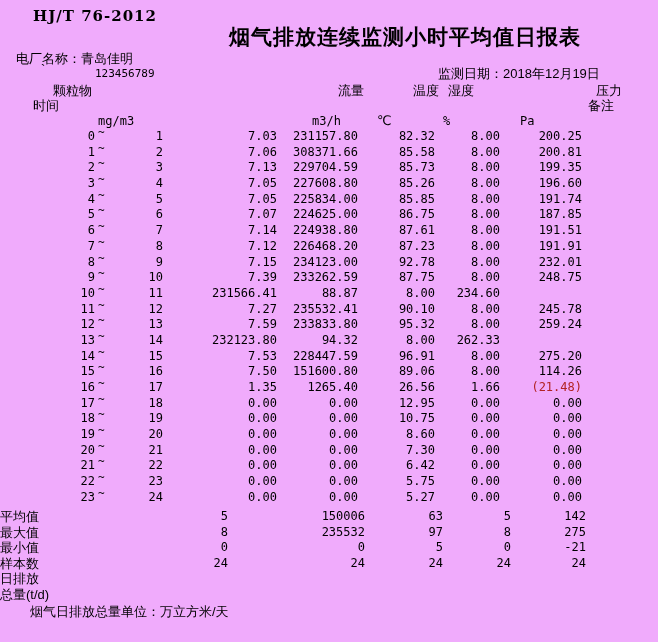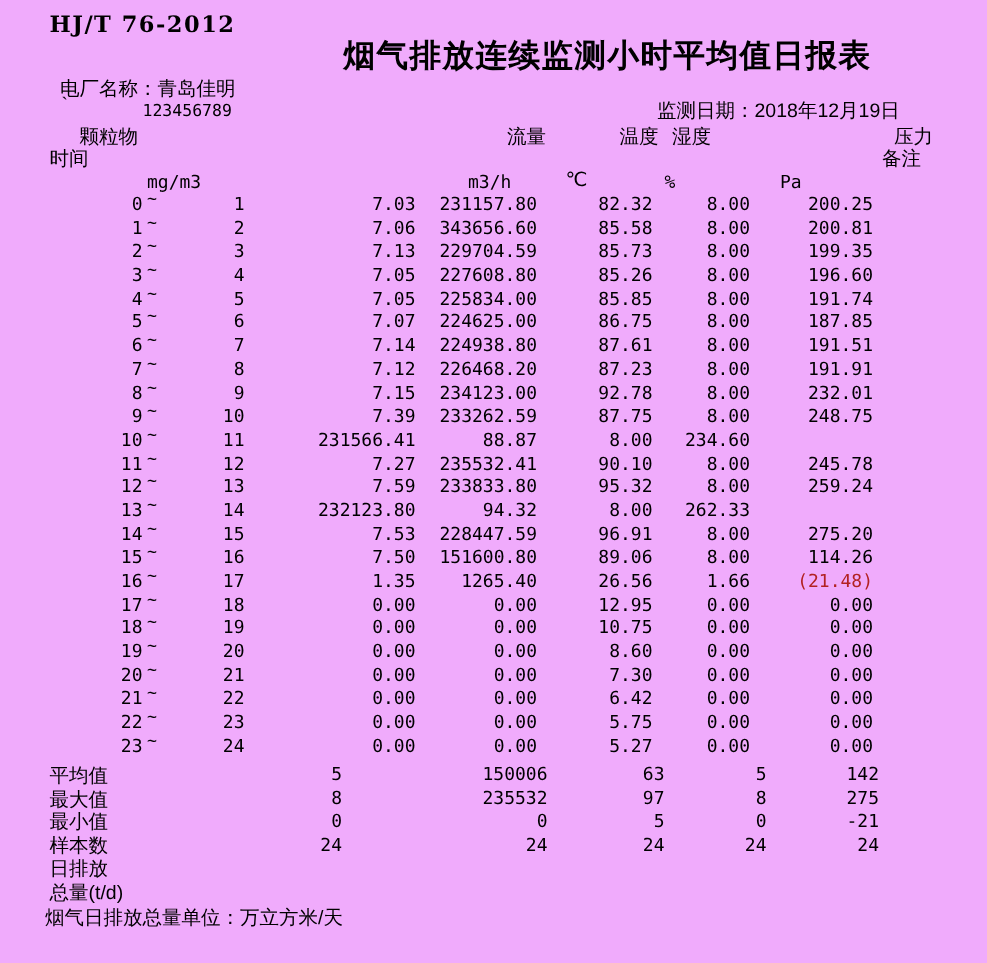--- a/index.html
+++ b/index.html
@@ -5,21 +5,21 @@
   html,body{margin:0;padding:0;background:#fff;}
   .page{
     position:relative;width:658px;height:642px;background:#f0abfc;
     font-family:"Liberation Sans",sans-serif;color:#000;overflow:hidden;
   }
   .abs{position:absolute;white-space:nowrap;}
   .std{left:33px;top:7px;font-family:"DejaVu Serif",serif;font-weight:bold;font-size:15px;letter-spacing:1px;}
   .title{left:229px;top:23px;font-size:21px;font-weight:bold;letter-spacing:1px;}
   .cjk{font-size:13px;}
   .num{font-family:"DejaVu Sans Mono",monospace;font-size:12px;}
-  .plantline{left:40px;top:50px;}
+  .plantline{left:16px;top:50px;}
   .tickmark{left:41px;top:62px;font-size:13px;}
   .plantcode{left:95px;top:67px;font-size:11px;}
   .dateline{left:438px;top:65px;}
   .h-dust{left:53px;top:82px;}
   .h-flow{left:338px;top:82px;}
   .h-temp{left:413px;top:82px;}
   .h-hum{left:448px;top:82px;}
   .h-press{left:548px;top:82px;margin-left:48px;}
   .h-time{left:33px;top:97px;}
   .h-remark{left:588px;top:97px;}
@@ -31,21 +31,21 @@
 
   .hourly{position:absolute;left:0;top:129px;width:582px;}
   .hrow{display:grid;grid-template-columns:95px 17px 51px 114px 81px 77px 65px 82px;height:15.7px;line-height:15.7px;}
   .hrow .cell{text-align:right;font-family:"DejaVu Sans Mono",monospace;font-size:12px;}
   .hrow .tilde{text-align:left;padding-left:3px;}
   .hrow .tilde span{position:relative;top:-4px;font-size:11px;}
   .red{color:#b22222;}
 
   .summary{position:absolute;left:0;top:509px;width:586px;}
   .srow{display:grid;grid-template-columns:112px 116px 137px 78px 68px 75px;height:15.5px;line-height:15.5px;}
-  .srow .slabel{text-align:left;padding-left:33px;font-size:13px;font-family:"Liberation Sans",sans-serif;}
+  .srow .slabel{text-align:left;font-size:13px;font-family:"Liberation Sans",sans-serif;}
   .srow .cell{text-align:right;font-family:"DejaVu Sans Mono",monospace;font-size:12px;}
 
   .footer{left:30px;top:603px;font-size:13px;}
 </style>
 </head>
 <body>
 
 <div class="page">
 
   <div class="abs std">HJ/T 76-2012</div>
@@ -79,21 +79,21 @@
         <div class="cell">231157.80</div>
         <div class="cell">82.32</div>
         <div class="cell">8.00</div>
         <div class="cell">200.25</div>
       </div>
       <div class="hrow">
         <div class="cell">1</div>
         <div class="cell tilde"><span>~</span></div>
         <div class="cell">2</div>
         <div class="cell">7.06</div>
-        <div class="cell">343656.60</div>
+        <div class="cell">308371.66</div>
         <div class="cell">85.58</div>
         <div class="cell">8.00</div>
         <div class="cell">200.81</div>
       </div>
       <div class="hrow">
         <div class="cell">2</div>
         <div class="cell tilde"><span>~</span></div>
         <div class="cell">3</div>
         <div class="cell">7.13</div>
         <div class="cell">229704.59</div>

